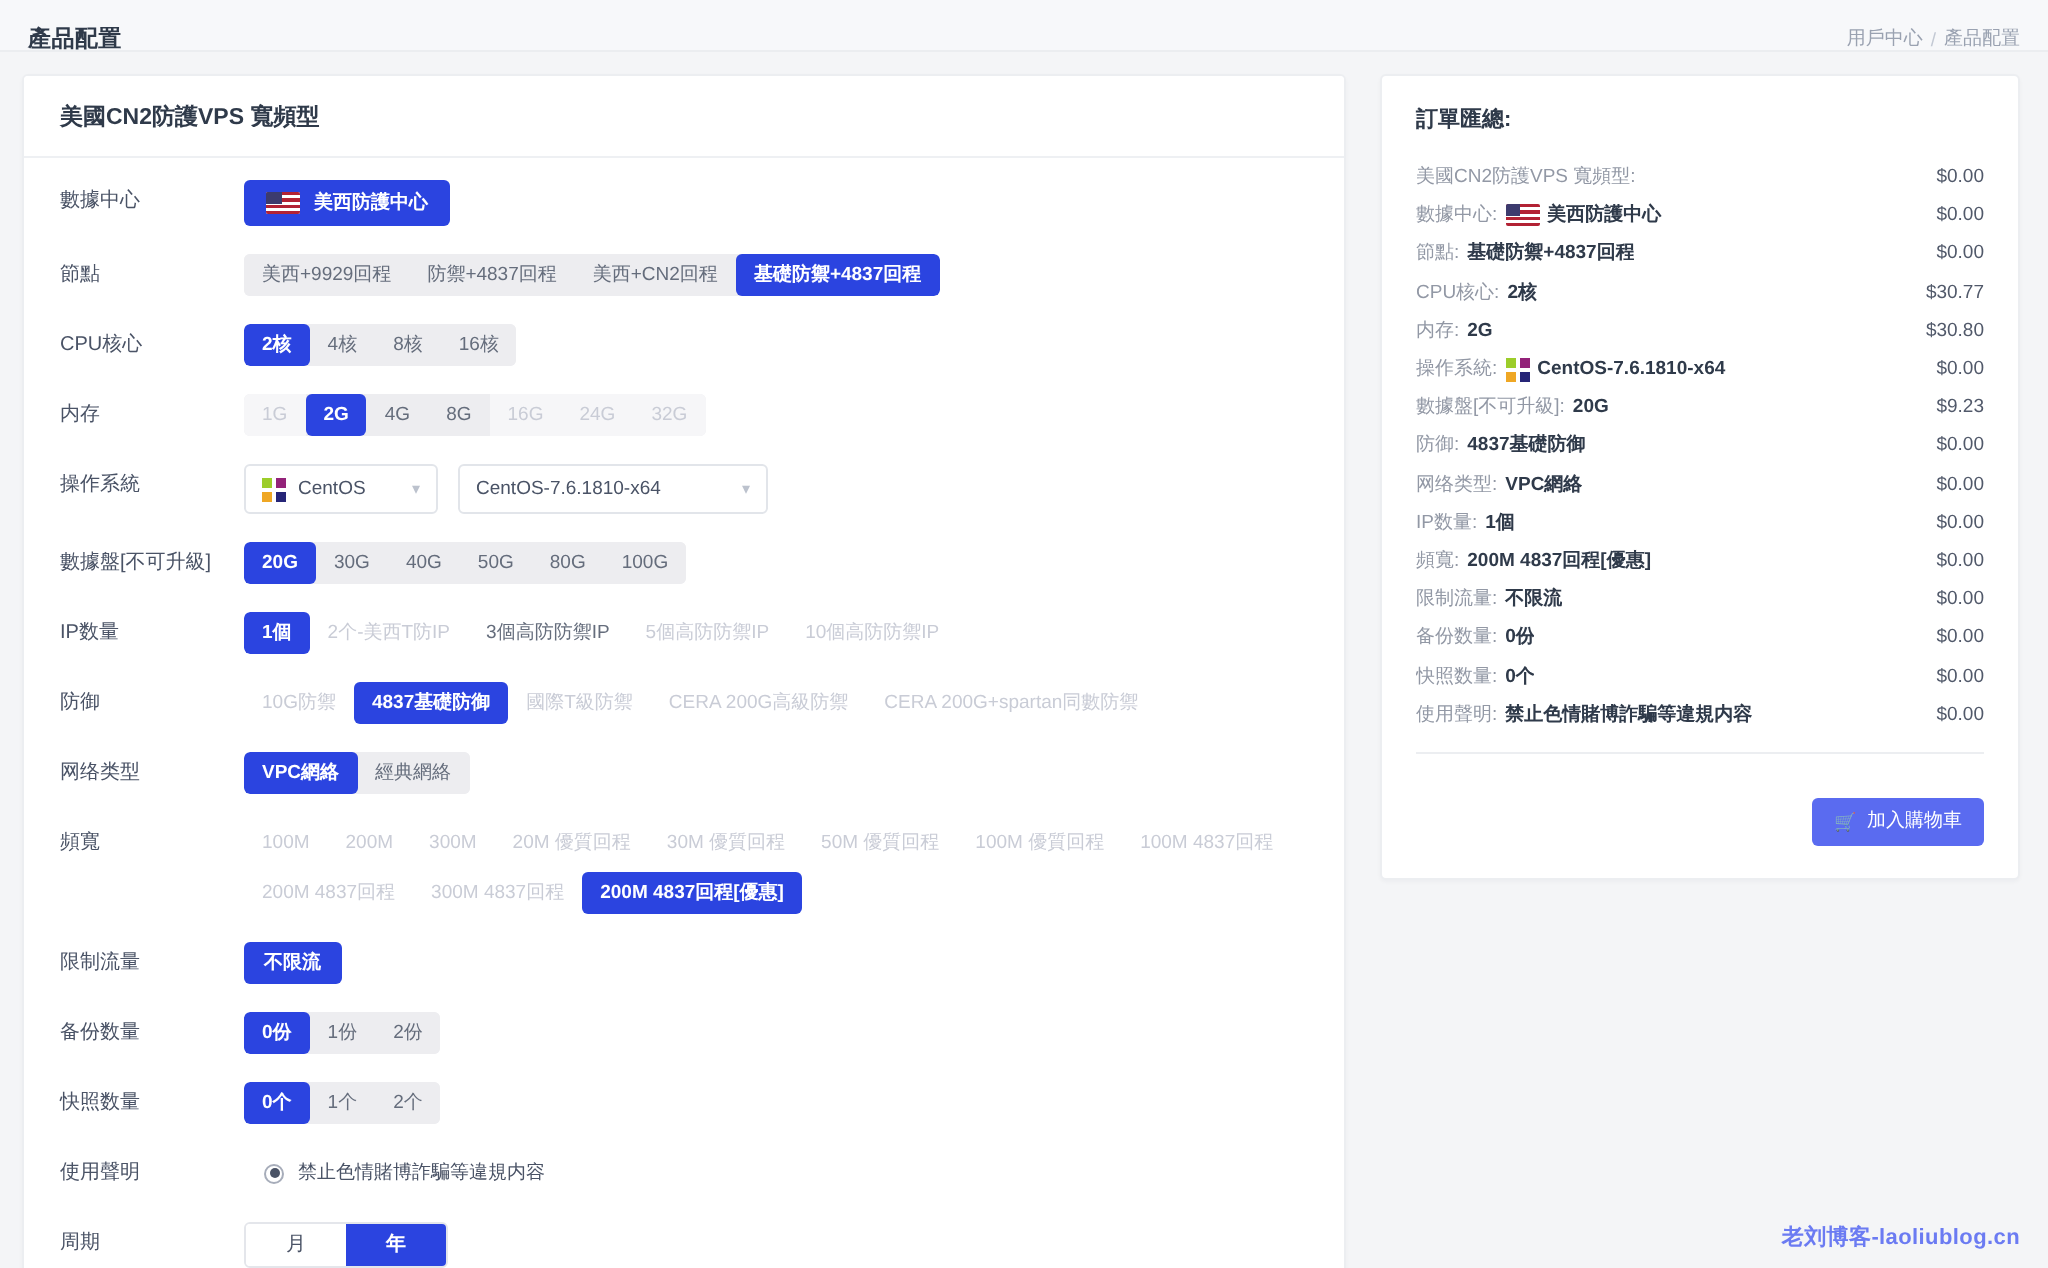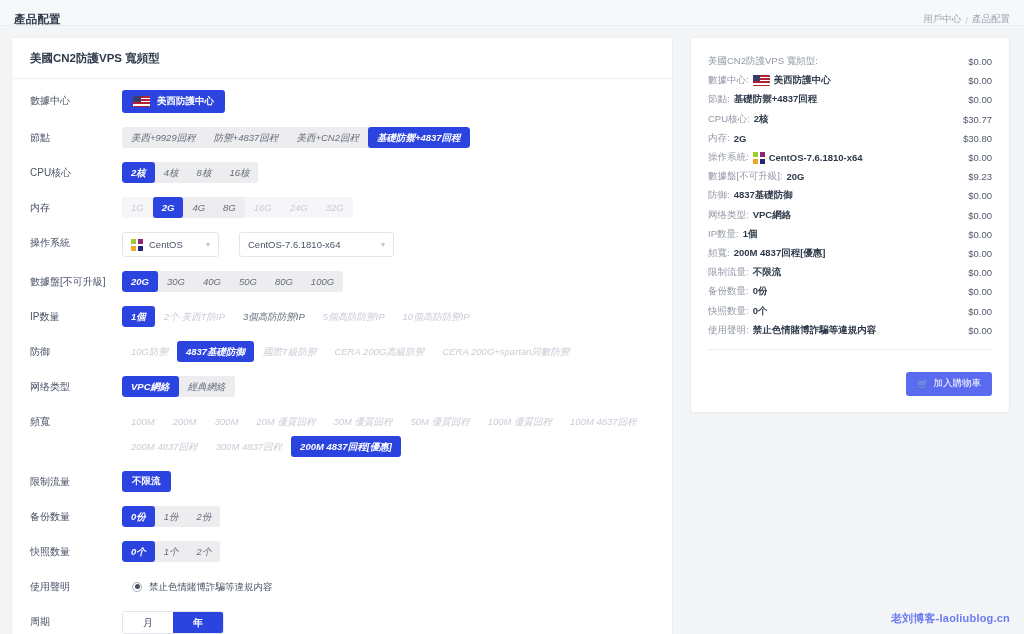--- a/index.html
+++ b/index.html
@@ -92,21 +92,20 @@
   }
 
   
   .seg {
     display: inline-flex;
     flex-wrap: wrap;
     background: #ededf0;
     border-radius: 3px;
     overflow: hidden;
     max-width: 100%;
-    font-style: italic;
   }
   .opt {
     font-size: 9.5px;
     line-height: 21px;
     height: 21px;
     padding: 0 9px;
     color: #656d7c;
     background: #ededf0;
     white-space: nowrap;
     cursor: pointer;
@@ -386,21 +385,21 @@
               <span class="opt">8G</span>
               <span class="opt dis">16G</span>
               <span class="opt dis">24G</span>
               <span class="opt dis">32G</span>
             </div>
         </div>
       </div>
 
       <div class="row">
         <div class="row-label">操作系統</div>
-        <div class="row-ctl" style="gap:20px;">
+        <div class="row-ctl" style="gap:10px;">
           <div class="sel-box sel-os">
             <span class="centos">
                 <i></i>
                 <i></i>
                 <i></i>
                 <i></i>
               </span>
             <span class="cap">CentOS</span>
             <span class="caret">▾</span>
           </div>
@@ -528,20 +527,21 @@
               <span class="cy">月</span>
               <span class="cy sel">年</span>
             </div>
         </div>
       </div>
 
     </div>
   </div>
 
   <div id="summary-card">
+    <h2>訂單匯總:</h2>
     <div id="sum-list">
         <div class="sum-row">
           <span class="lbl">
             <span class="k">美國CN2防護VPS 寬頻型:</span>
           </span>
           <span class="amt">$0.00</span>
         </div>
         <div class="sum-row">
           <span class="lbl">
             <span class="k">數據中心:</span>

